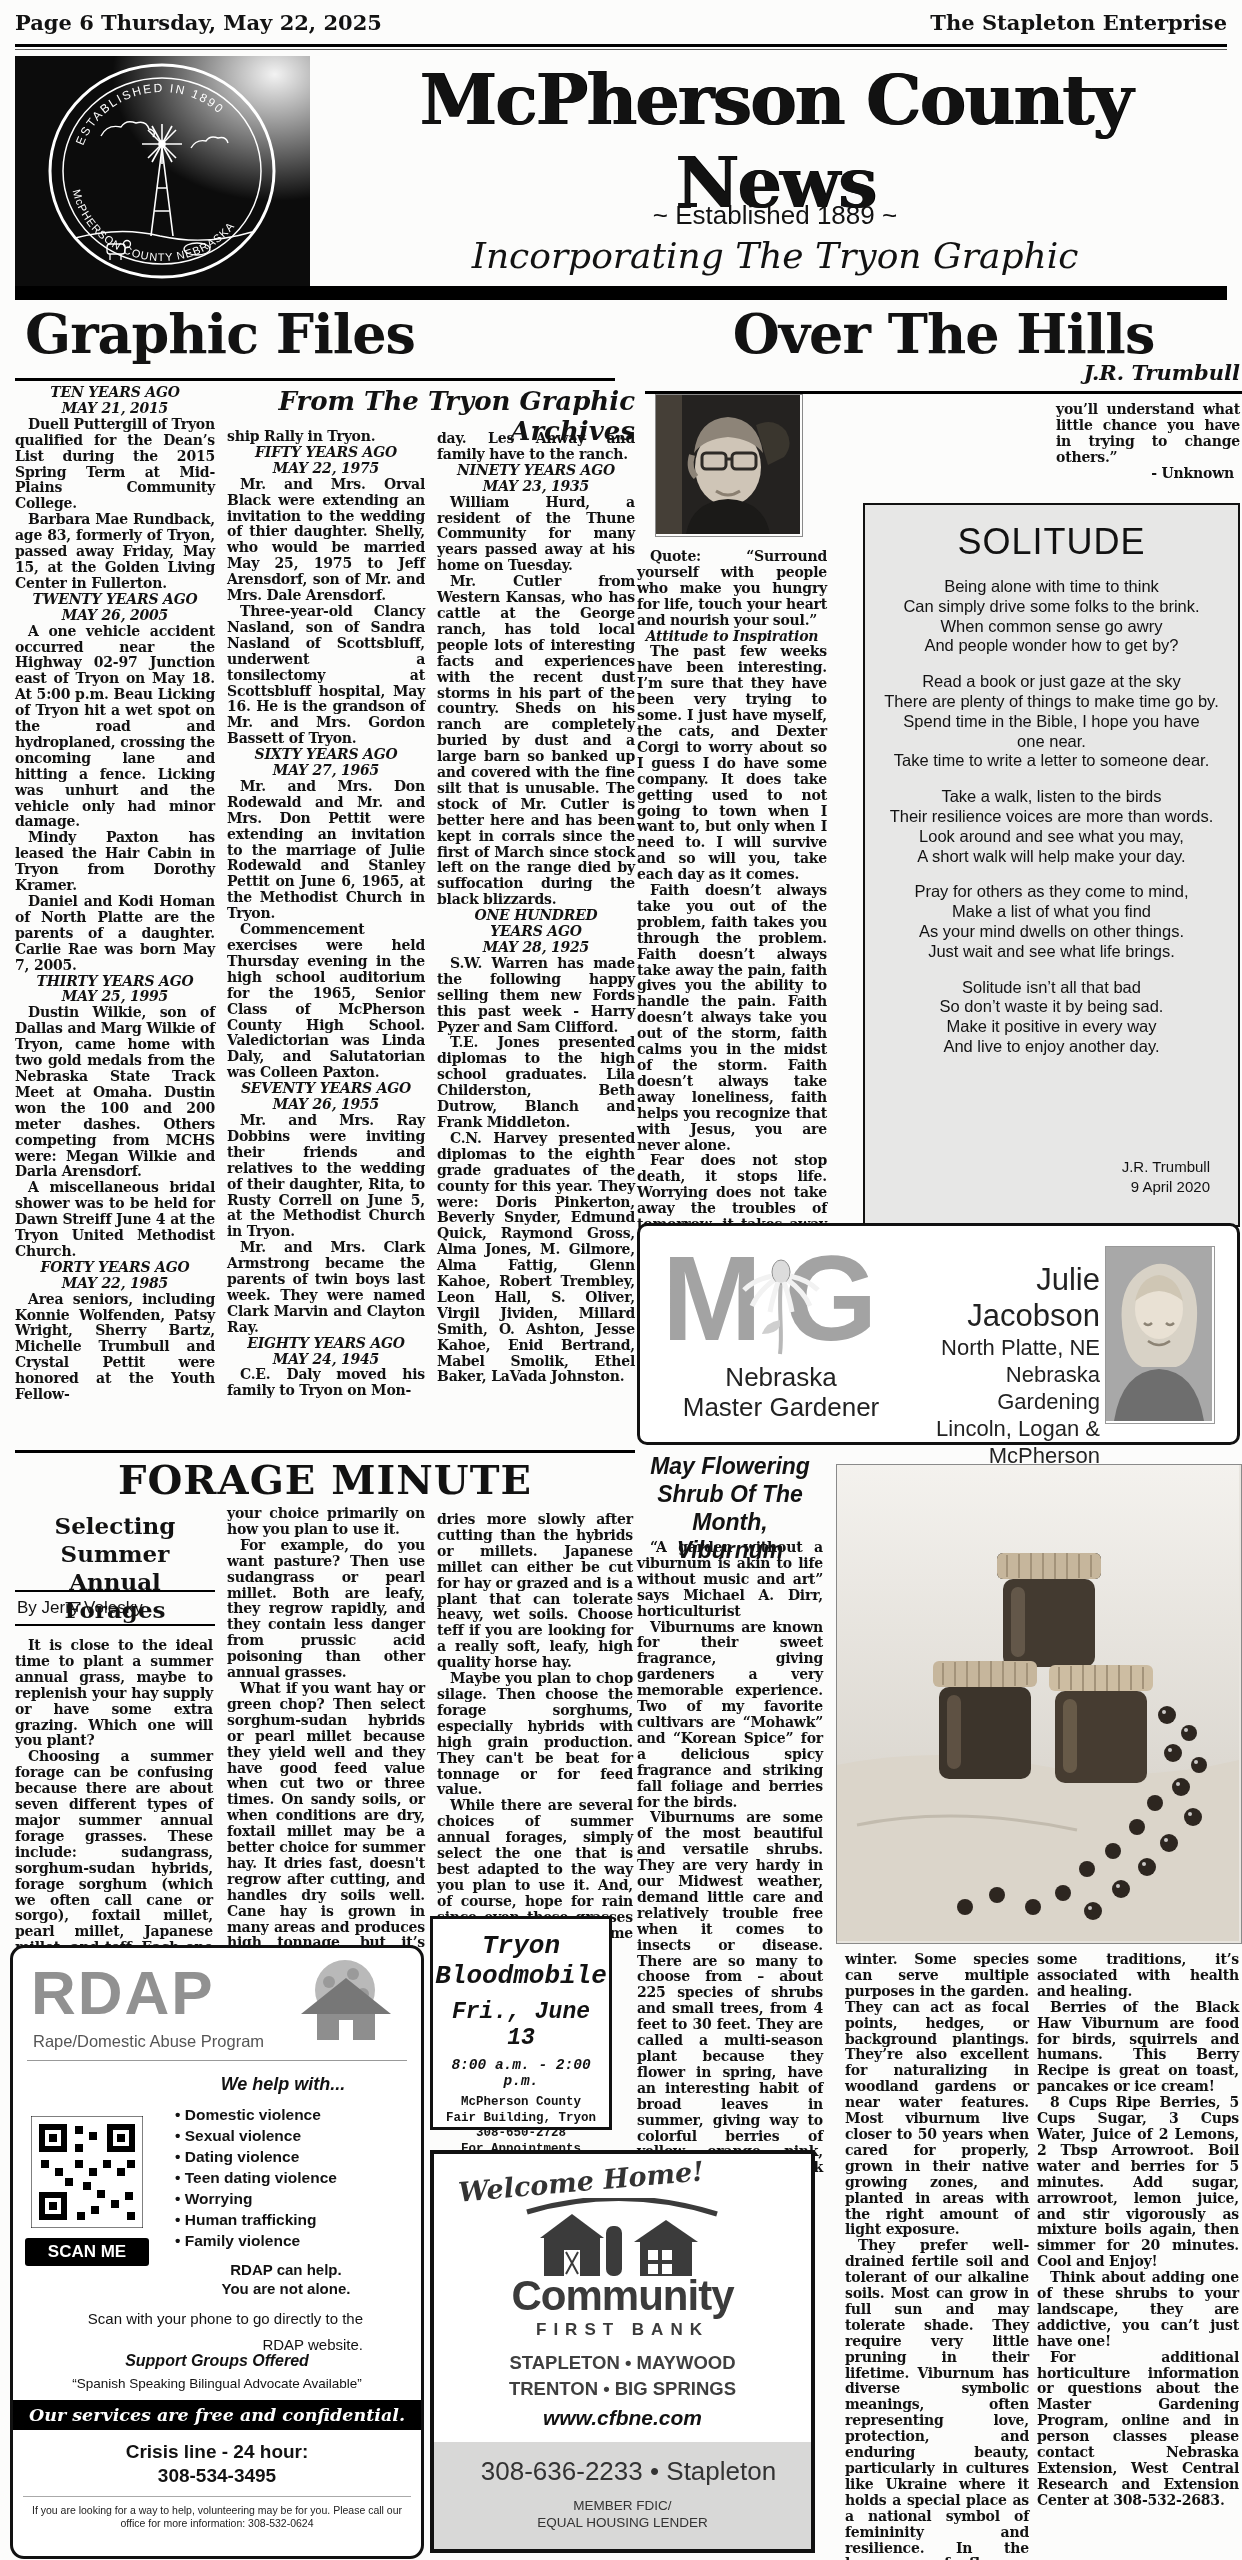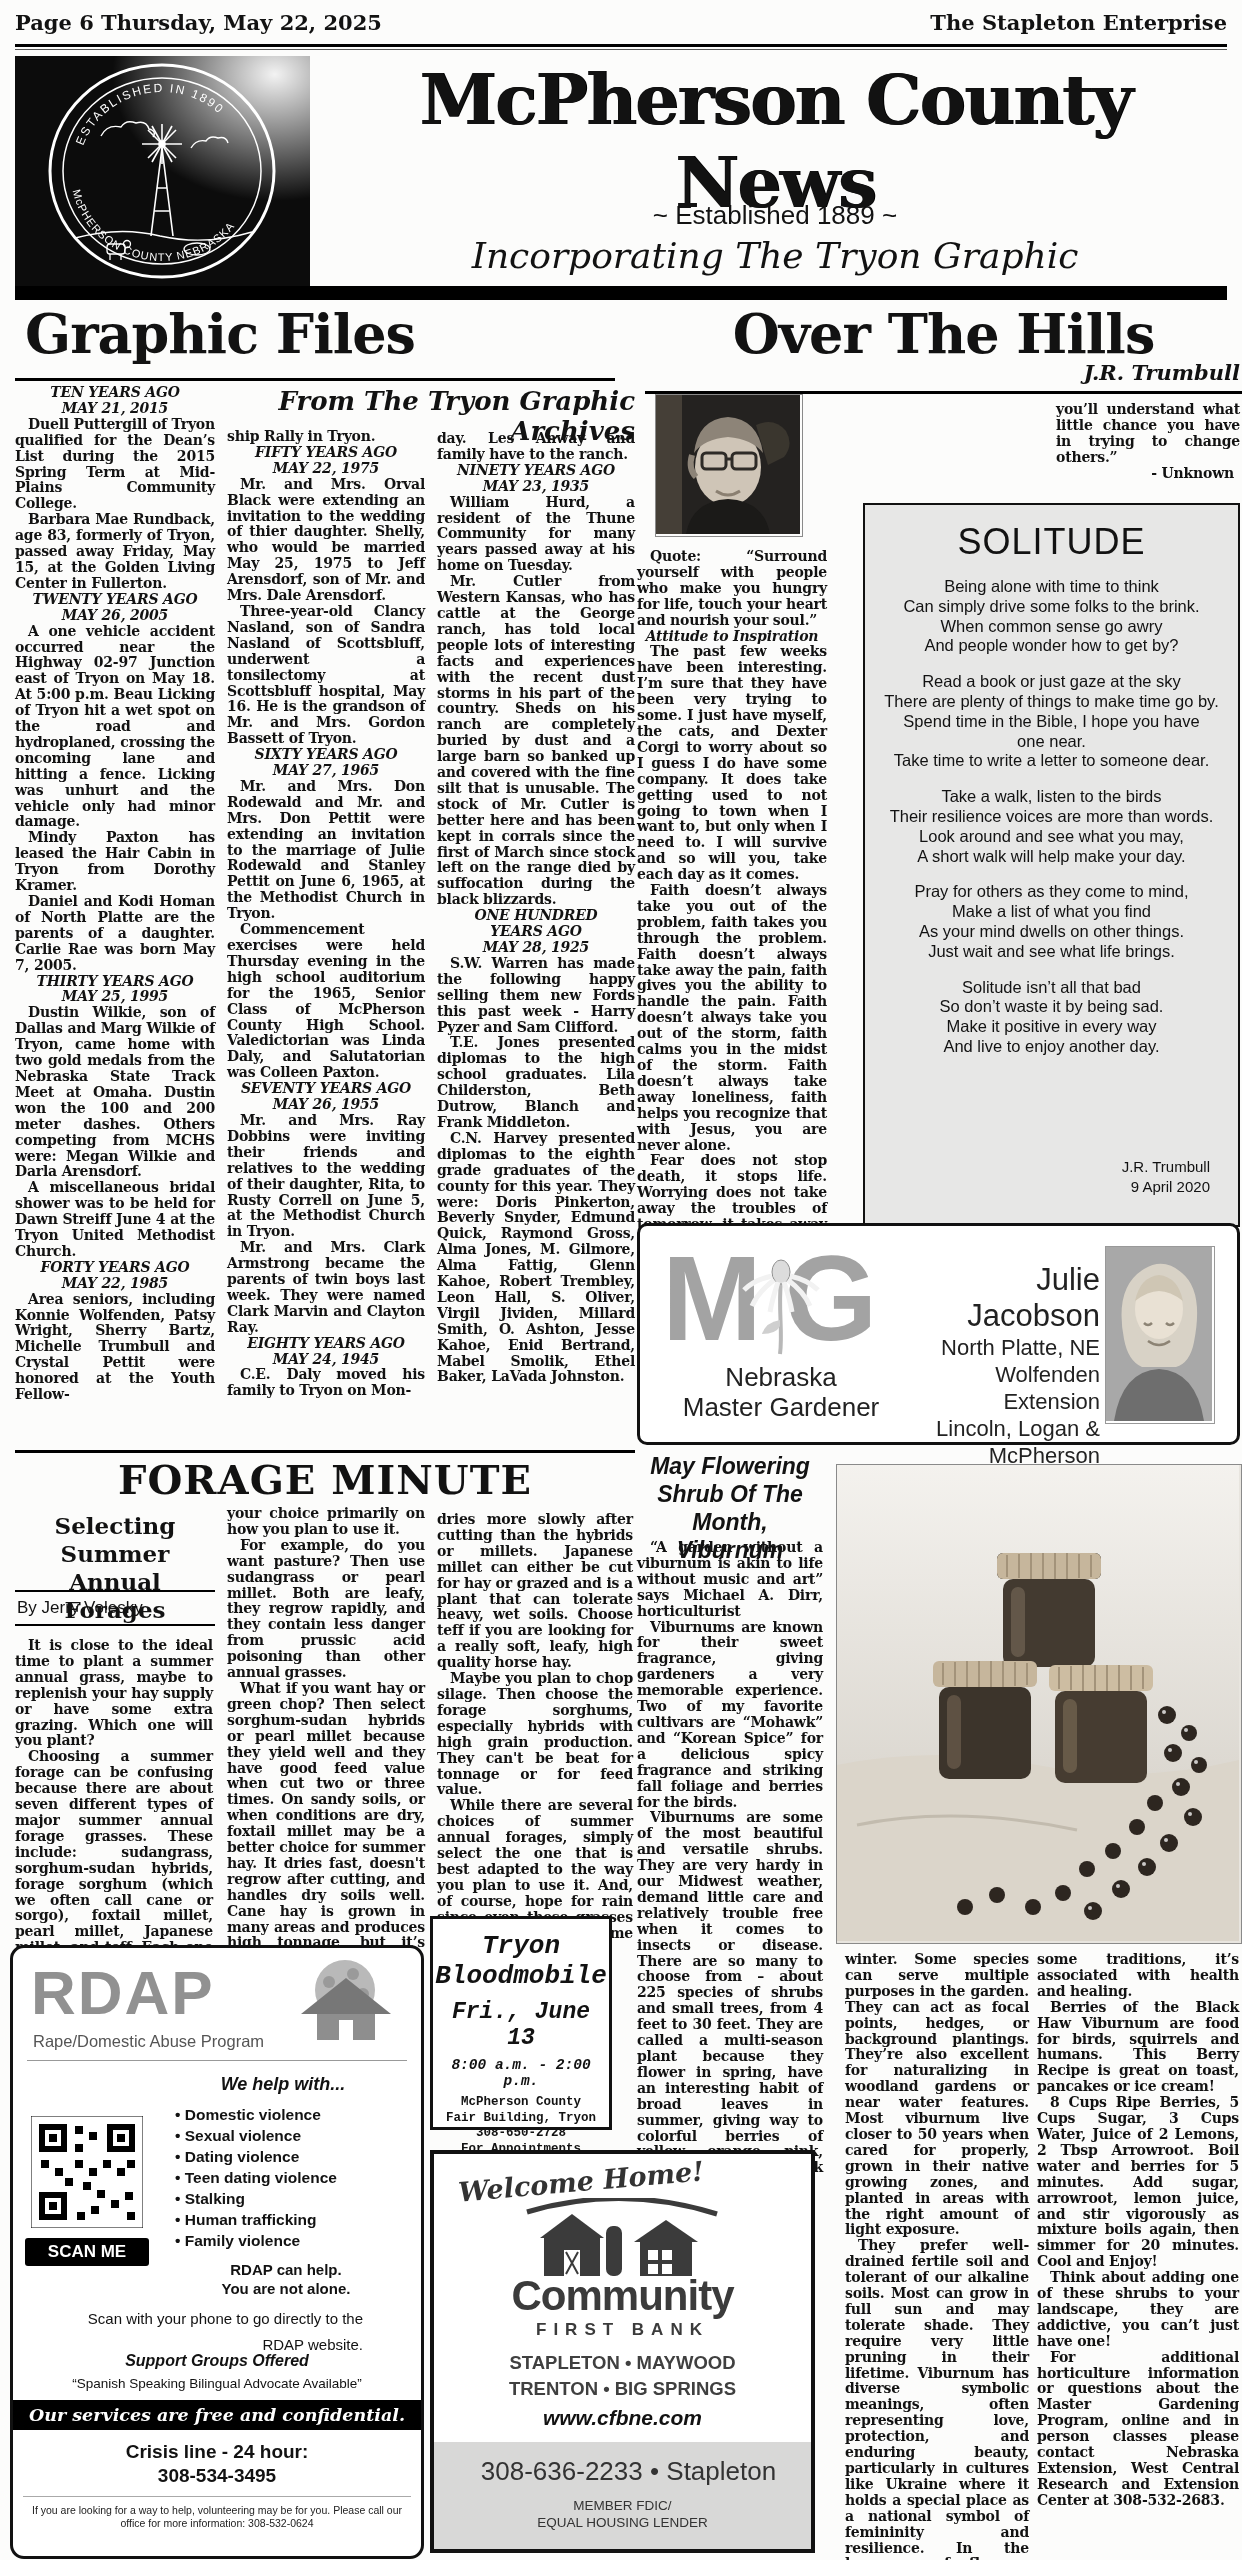--- a/index.html
+++ b/index.html
@@ -285,21 +285,21 @@
       </svg>
     </div>
     <div class="mg-org" style="position:absolute;left:10px;top:136px;width:262px;">
       <div>Nebraska</div>
       <div>Master Gardener</div>
     </div>
     <div style="position:absolute;left:260px;top:36px;width:200px;">
       <div class="mg-name">Julie Jacobson</div>
       <div class="mg-lines">
         <div>North Platte, NE</div>
-        <div>Wolfenden Extension</div>
+        <div>Nebraska Gardening</div>
         <div>Lincoln, Logan &amp;</div>
         <div>McPherson Counties</div>
       </div>
     </div>
     <div style="position:absolute;right:22px;top:20px;width:108px;height:176px;border:1px solid #999;">
       <svg width="106" height="174" viewBox="0 0 106 174">
         <rect width="106" height="174" fill="#a8a8a8"></rect>
         <path d="M18,92 Q8,40 38,22 Q58,10 76,26 Q98,44 88,95 Q84,116 70,120 L36,120 Q22,114 18,92 Z" fill="#d8d2c6"></path>
         <ellipse cx="53" cy="62" rx="24" ry="30" fill="#e9e1d4"></ellipse>
         <path d="M29,54 Q34,30 53,28 Q72,30 77,54 Q64,44 53,44 Q42,44 29,54 Z" fill="#cfc6b4"></path>
@@ -550,21 +550,21 @@
             <rect x="96" y="96" width="8" height="8"></rect>
         </g>
       </svg>
     </div>
     <div class="scanme" style="position:absolute;left:12px;top:290px;width:124px;height:28px;">SCAN ME</div>
     <div class="rdap-list" style="position:absolute;left:158px;top:156px;width:240px;">
         <p class="t-li">Domestic violence</p>
         <p class="t-li">Sexual violence</p>
         <p class="t-li">Dating violence</p>
         <p class="t-li">Teen dating violence</p>
-        <p class="t-li">Stalking</p>
+        <p class="t-li">Worrying</p>
         <p class="t-li">Human trafficking</p>
         <p class="t-li">Family violence</p>
       </div>
     <div class="rdap-canhelp" style="position:absolute;left:148px;top:312px;width:250px;">
       <div>RDAP can help.</div>
       <div>You are not alone.</div>
     </div>
     <div class="rdap-scan-text" style="position:absolute;left:60px;top:358px;width:290px;">Scan with your phone to go directly to the RDAP website.</div>
     <div class="rdap-support" style="position:absolute;left:0;top:404px;width:100%;">Support Groups Offered</div>
     <div class="rdap-bilingual" style="position:absolute;left:0;top:428px;width:100%;">“Spanish Speaking Bilingual Advocate Available”</div>

